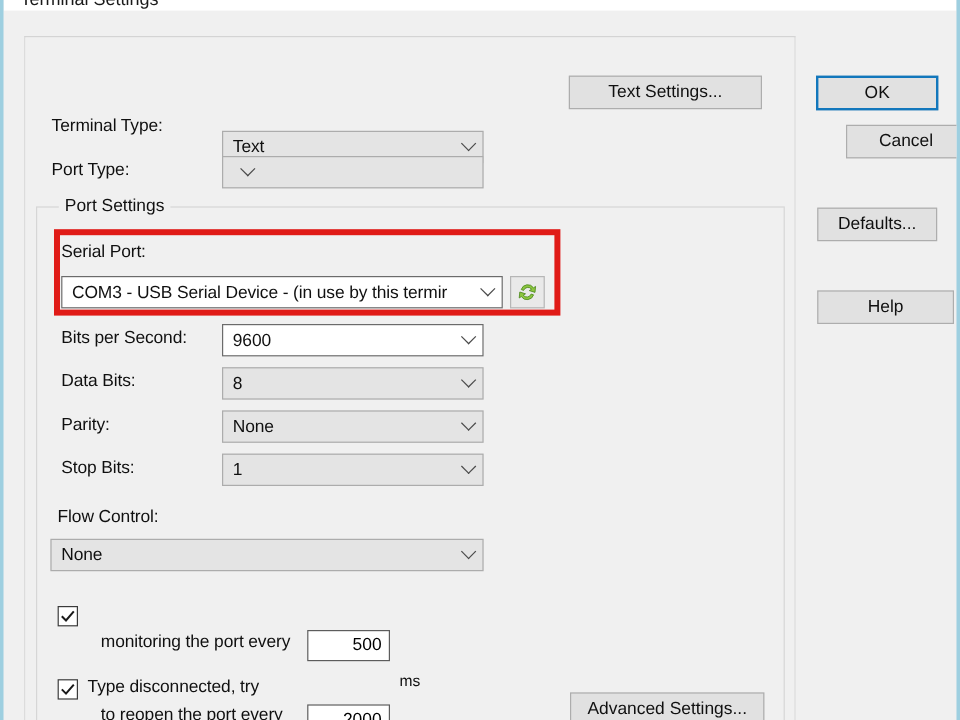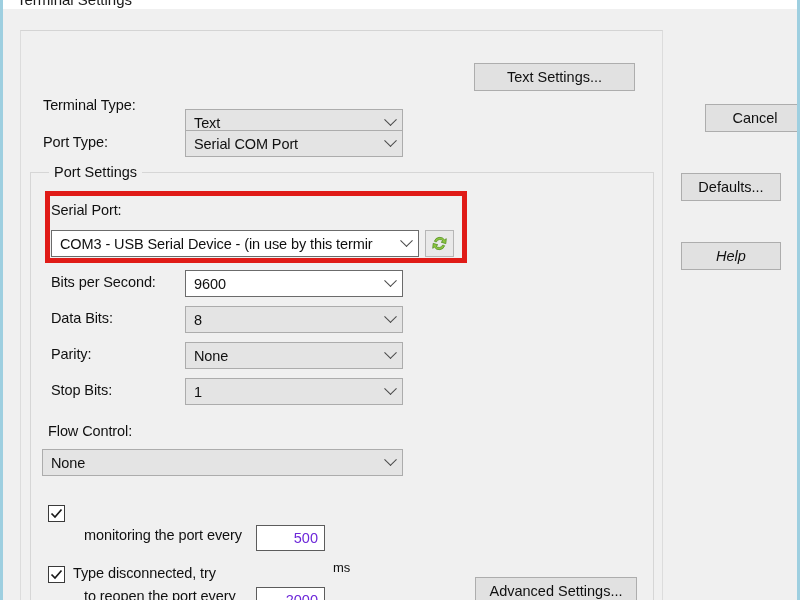--- a/index.html
+++ b/index.html
@@ -164,21 +164,21 @@
   .numfield {
     position: absolute;
     height: 26px;
     background: #ffffff;
     border: 1px solid #5c5c5c;
     display: flex;
     align-items: center;
     justify-content: flex-end;
     padding-right: 6px;
     font-size: 14.5px;
-    color: #6d28d9;
+    color: #000000;
   }
   .unit {
     position: absolute;
     font-size: 13px;
     color: #101010;
     margin-top: 29px;
   }
 </style>
 </head>
 <body>
@@ -196,21 +196,20 @@
       <div class="label" style="left:22px; top:66px;text-align:right;">Terminal Type:</div>
       <div class="combo" style="left:164px; top:78px; width:218px;">
         <span class="val">Text</span>
         <span class="arrow">
             <i class="chev"></i>
           </span>
       </div>
 
       <div class="label" style="left:22px; top:103px;">Port Type:</div>
       <div class="combo" style="left:164px; top:99px; width:218px;">
-        <span class="val">Serial COM Port</span>
         <span class="arrow">
             <i class="chev"></i>
           </span>
       </div>
 
       <div id="groupbox"></div>
       <div id="groupbox-title">Port Settings</div>
 
       <div class="label" style="left:30px; top:171px;">Serial Port:</div>
       <div class="combo white" style="left:30px; top:199px; width:368px;">
@@ -289,21 +288,22 @@
       <div class="label" style="left:63px; top:557px;">to reopen the port every</div>
       <div class="numfield" style="left:235px; top:556px; width:69px;">2000</div>
       <div class="unit" style="left:312px; top:562px;">ms</div>
 
       <div class="btn" style="left:454px; top:546px; width:162px; height:28px;">Advanced Settings...</div>
 
     </div>
 
     <div class="btn" style="left:471px; top:54px; width:161px; height:28px;">Text Settings...</div>
 
+    <div class="btn default" style="left:677px; top:54px; width:102px; height:29px;">OK</div>
 
     <div class="btn" style="left:678px; top:95px; width:100px; height:28px;margin-left:24px;">Cancel</div>
 
     <div class="btn" style="left:678px; top:164px; width:100px; height:28px;">Defaults...</div>
 
-    <div class="btn" style="left:678px; top:233px; width:100px; height:28px;font-style:italic;">Help</div>
+    <div class="btn" style="left:678px; top:233px; width:114px; height:28px;">Help</div>
 
   </div>
 </div>
 
 </body></html>

